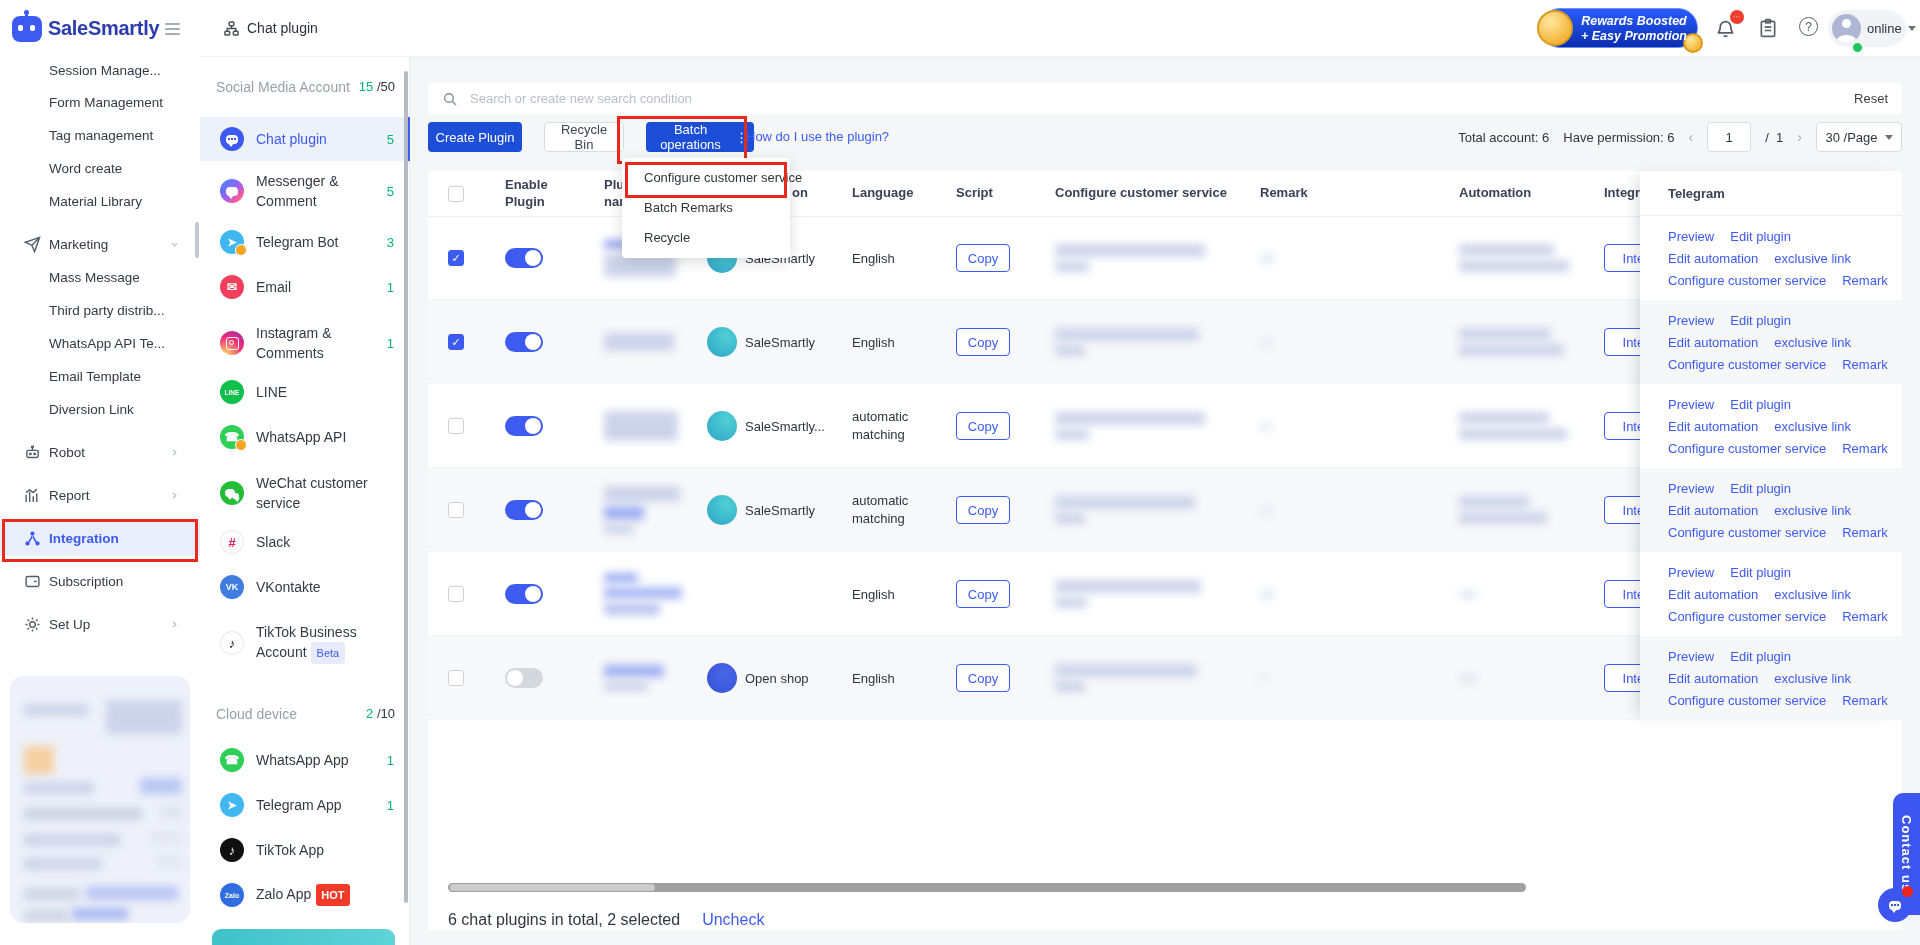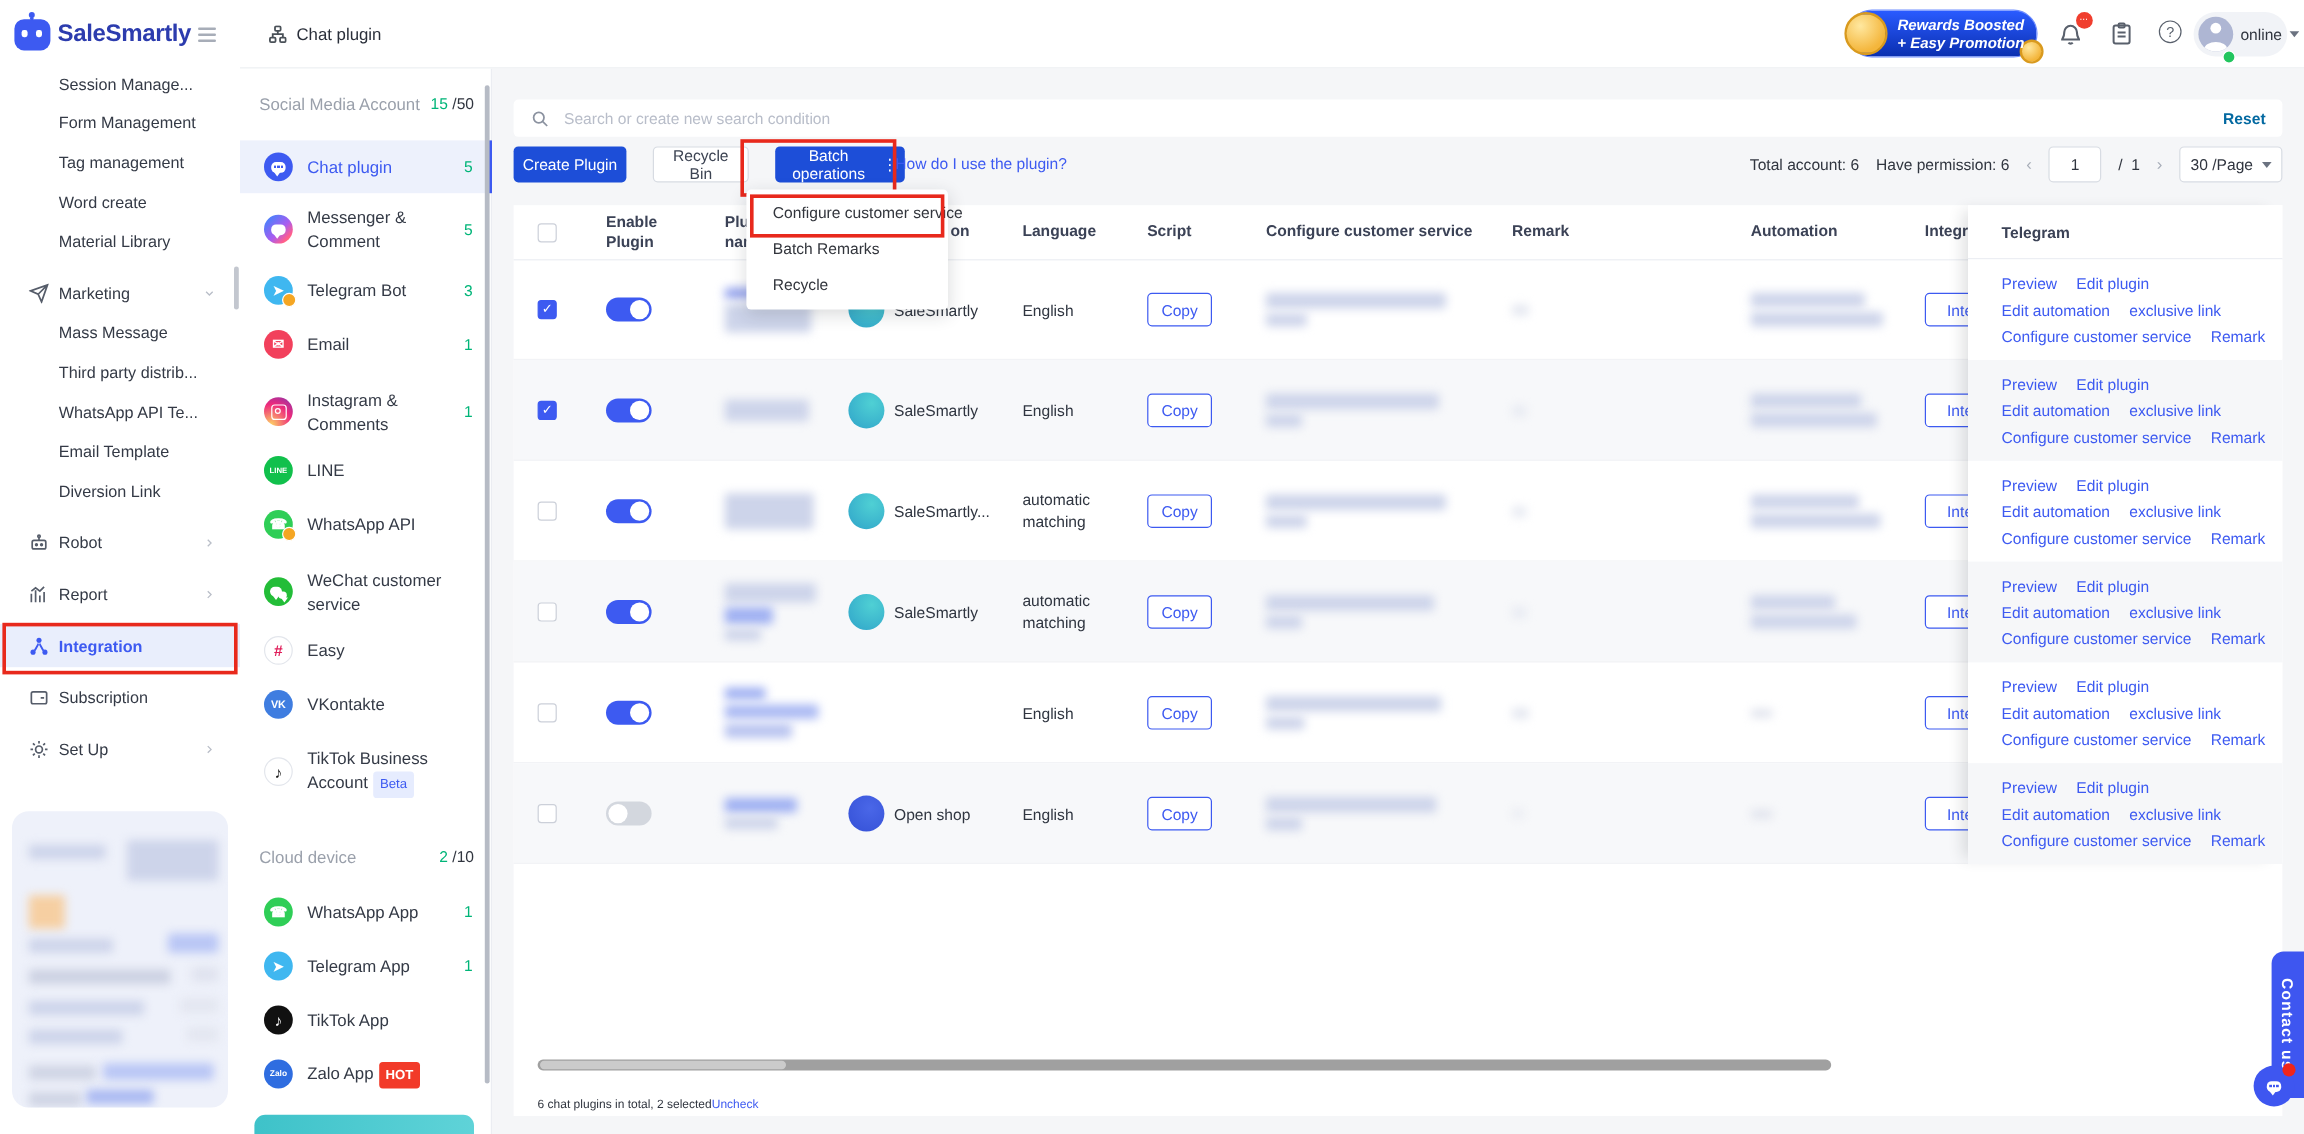--- a/index.html
+++ b/index.html
@@ -68,21 +68,21 @@
   .sq-cam{width:11px;height:11px;border:1.7px solid #fff;border-radius:3px;position:relative;}
   .sq-cam:after{content:"";position:absolute;left:2.6px;top:2.6px;width:3px;height:3px;border:1.4px solid #fff;border-radius:50%;}
   .acc-scroll{position:absolute;right:1px;top:14px;width:4px;height:832px;background:#b6bbc5;border-radius:2px;}
   .teal-btn{position:absolute;left:12px;right:14px;bottom:0;height:16px;border-radius:9px 9px 0 0;background:linear-gradient(90deg,#3ec2c9,#5fd3d8);}
 
   
   .main{position:absolute;left:410px;top:57px;right:0;bottom:0;background:#f5f6f8;}
   .search-row{position:absolute;left:18px;right:18px;top:26px;height:31px;background:#fff;border-radius:4px;display:flex;align-items:center;padding:0 14px;box-sizing:border-box;gap:10px;}
   .search-row input{flex:1;border:none;outline:none;font-size:13px;color:#30353f;font-family:inherit;background:transparent;}
   .search-row input::placeholder{color:#b8bdc9;}
-  .reset{font-size:13px;color:#0369a1;cursor:pointer;font-weight:bold;}
+  .reset{font-size:13px;color:#404040;cursor:pointer;}
   .btn{height:30px;border-radius:4px;font-size:13px;display:inline-flex;align-items:center;justify-content:center;box-sizing:border-box;cursor:pointer;}
   .btn.primary{background:#1d4ed8;color:#fff;border:none;}
   .btn.ghost{background:#fff;color:#3c4352;border:1px solid #d7dbe2;}
   .toolbar-left{position:absolute;left:18px;top:65px;height:30px;}
   .help-link{position:absolute;left:336px;top:65px;line-height:30px;font-size:13px;color:#3d5af1;cursor:pointer;white-space:nowrap;}
   .red-batch{position:absolute;left:207px;top:59px;width:124px;height:42px;border:3px solid #e8291c;z-index:26;pointer-events:none;}
   .toolbar-right{position:absolute;right:18px;top:65px;height:30px;display:flex;align-items:center;gap:14px;font-size:13px;color:#30353f;}
   .pg-arrow{color:#a7adb8;font-size:14px;cursor:pointer;}
   .pg-box{width:44px;height:30px;border:1px solid #d8dce3;border-radius:4px;background:#fff;display:flex;align-items:center;justify-content:center;box-sizing:border-box;}
   .pg-size{width:86px;height:30px;border:1px solid #d8dce3;border-radius:4px;background:#fff;display:flex;align-items:center;justify-content:center;gap:7px;box-sizing:border-box;cursor:pointer;}
@@ -103,21 +103,21 @@
   .toggle.off:after{right:auto;left:2px;}
   .stack{display:flex;flex-direction:column;gap:4px;align-items:flex-start;}
   .av{width:30px;height:30px;border-radius:50%;flex:0 0 auto;}
   .av.teal{background:radial-gradient(circle at 65% 30%,#4fd0d4,#2fa3c9);}
   .av.green{background:radial-gradient(circle at 60% 35%,#53805f,#3c5f49);}
   .av.blue{background:radial-gradient(circle at 60% 35%,#4a67e8,#3450d6);}
   .copy-btn{width:52px;height:26px;border:1px solid #3d5af1;border-radius:4px;color:#3d5af1;background:#fff;font-size:13px;display:flex;align-items:center;justify-content:center;cursor:pointer;}
   .integ-btn{width:64px;height:26px;border:1px solid #3d5af1;border-radius:4px;color:#3d5af1;background:#fff;font-size:13px;display:flex;align-items:center;justify-content:center;cursor:pointer;overflow:hidden;white-space:nowrap;}
   .hscroll{position:absolute;left:20px;top:712px;width:1078px;height:9px;background:#a0a0a0;border-radius:5px;}
   .hscroll .thumb{position:absolute;left:2px;top:1px;width:205px;height:7px;background:#cbcbcb;border-radius:4px;cursor:pointer;}
-  .tfoot{position:absolute;left:20px;top:734px;height:30px;display:flex;align-items:center;font-size:10px;color:#30353f;}
+  .tfoot{position:absolute;left:20px;top:734px;height:30px;display:flex;align-items:center;gap:22px;font-size:16px;color:#30353f;}
   .tfoot .link{color:#3d5af1;cursor:pointer;}
 
   
   .dropdown{position:absolute;left:212px;top:101px;width:168px;background:#fff;border-radius:4px;
     box-shadow:0 4px 14px rgba(31,35,41,.16);padding:5px 0;z-index:28;}
   .dd-item{height:30px;line-height:30px;padding-left:22px;font-size:13px;color:#32353c;cursor:pointer;white-space:nowrap;}
   .red-dditem{position:absolute;left:3px;right:3px;top:4px;height:30px;border:3px solid #e8291c;pointer-events:none;}
 
   
   .ops{position:absolute;right:18px;top:114px;width:262px;height:549px;background:#fff;z-index:24;
@@ -376,21 +376,21 @@
   </div>
   <div class="a-item" style="top:408px;height:56px">
     <span class="ico" style="background:#23bd38">
         <span class="bubble" style="width:10px;height:8px"></span>
         <span class="bubble" style="width:7px;height:6px;margin-left:-3px;margin-top:6px"></span>
       </span>
     <span class="lbl">WeChat customer service</span>
   </div>
   <div class="a-item" style="top:465px;height:40px">
     <span class="ico" style="background:#fff;border:1px solid #e3e6ec;box-sizing:border-box;color:#e01e5a;font-size:13px">#</span>
-    <span class="lbl">Easy</span>
+    <span class="lbl">Slack</span>
   </div>
   <div class="a-item" style="top:510px;height:40px">
     <span class="ico" style="background:#3f7de0;font-size:9px">VK</span>
     <span class="lbl">VKontakte</span>
   </div>
   <div class="a-item" style="top:558px;height:56px">
     <span class="ico" style="background:#fff;border:1px solid #e3e6ec;box-sizing:border-box;color:#111;font-size:13px">♪</span>
     <span class="lbl"><span>TikTok Business Account</span><span class="badge-beta">Beta</span></span>
   </div>
 

